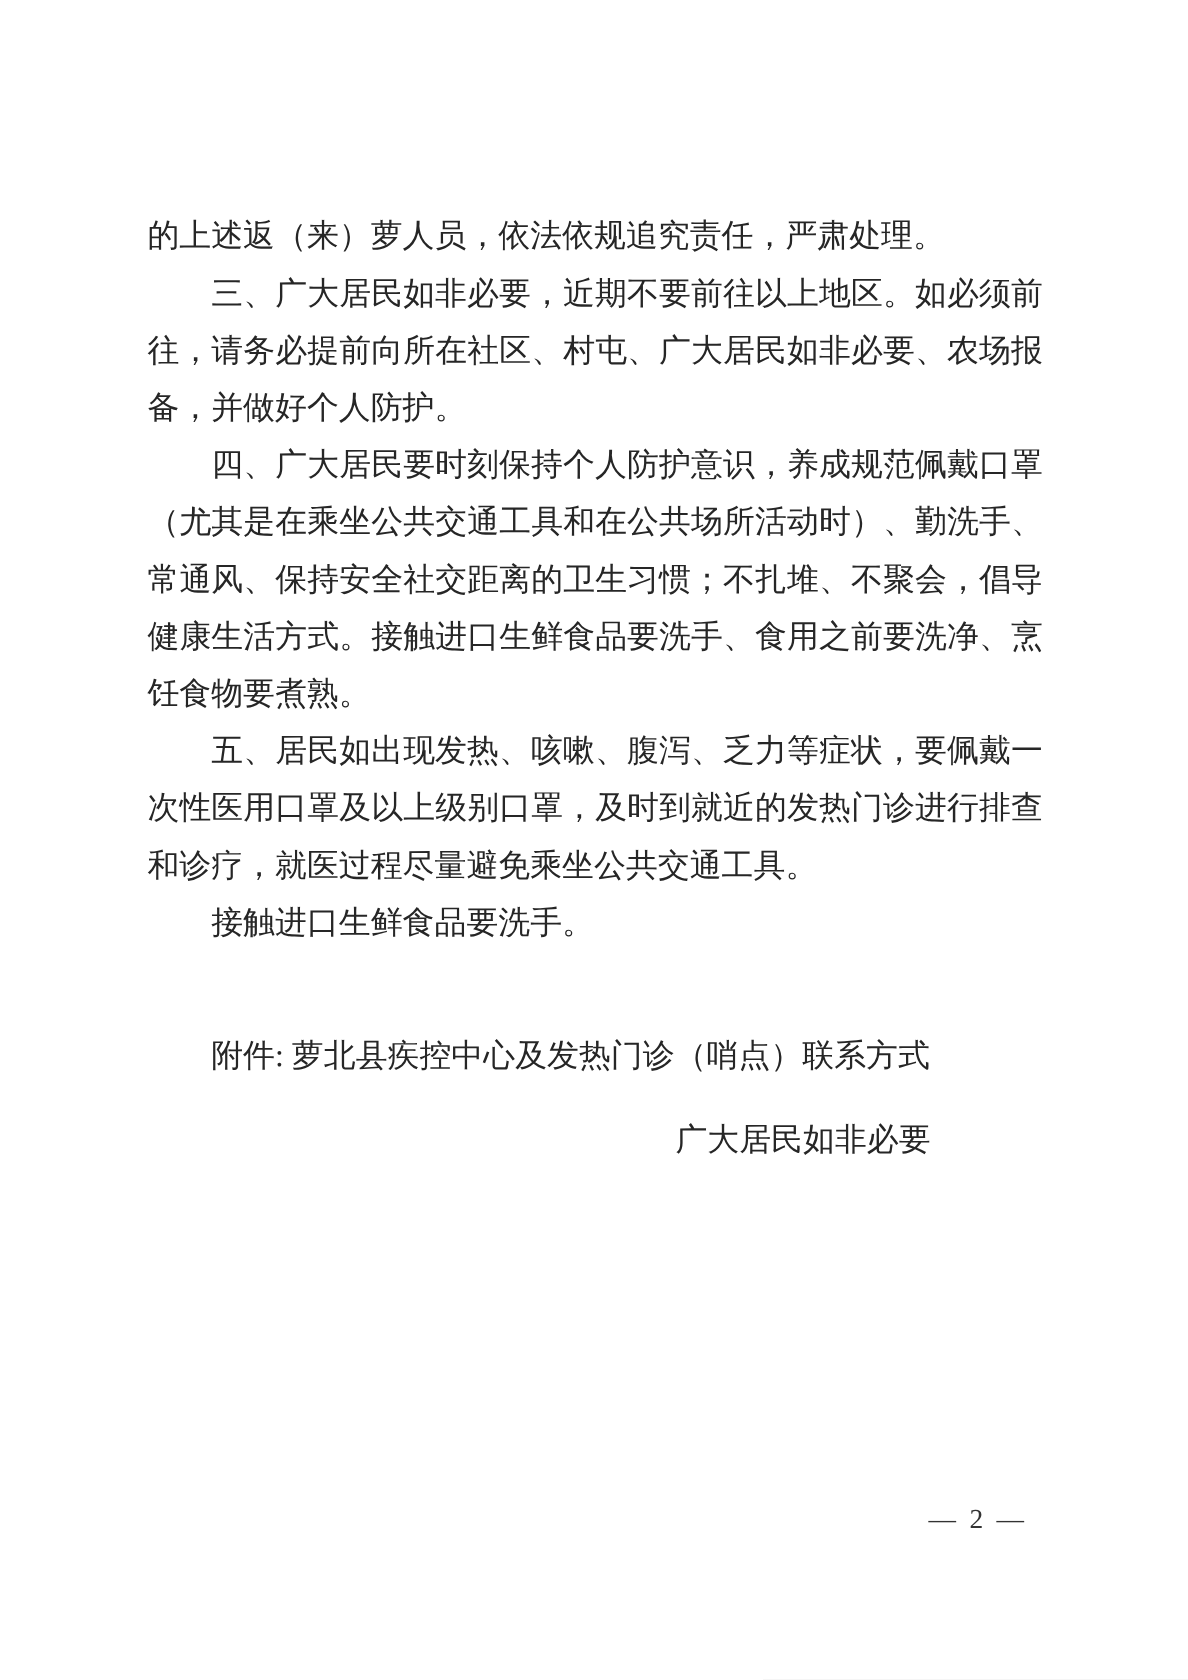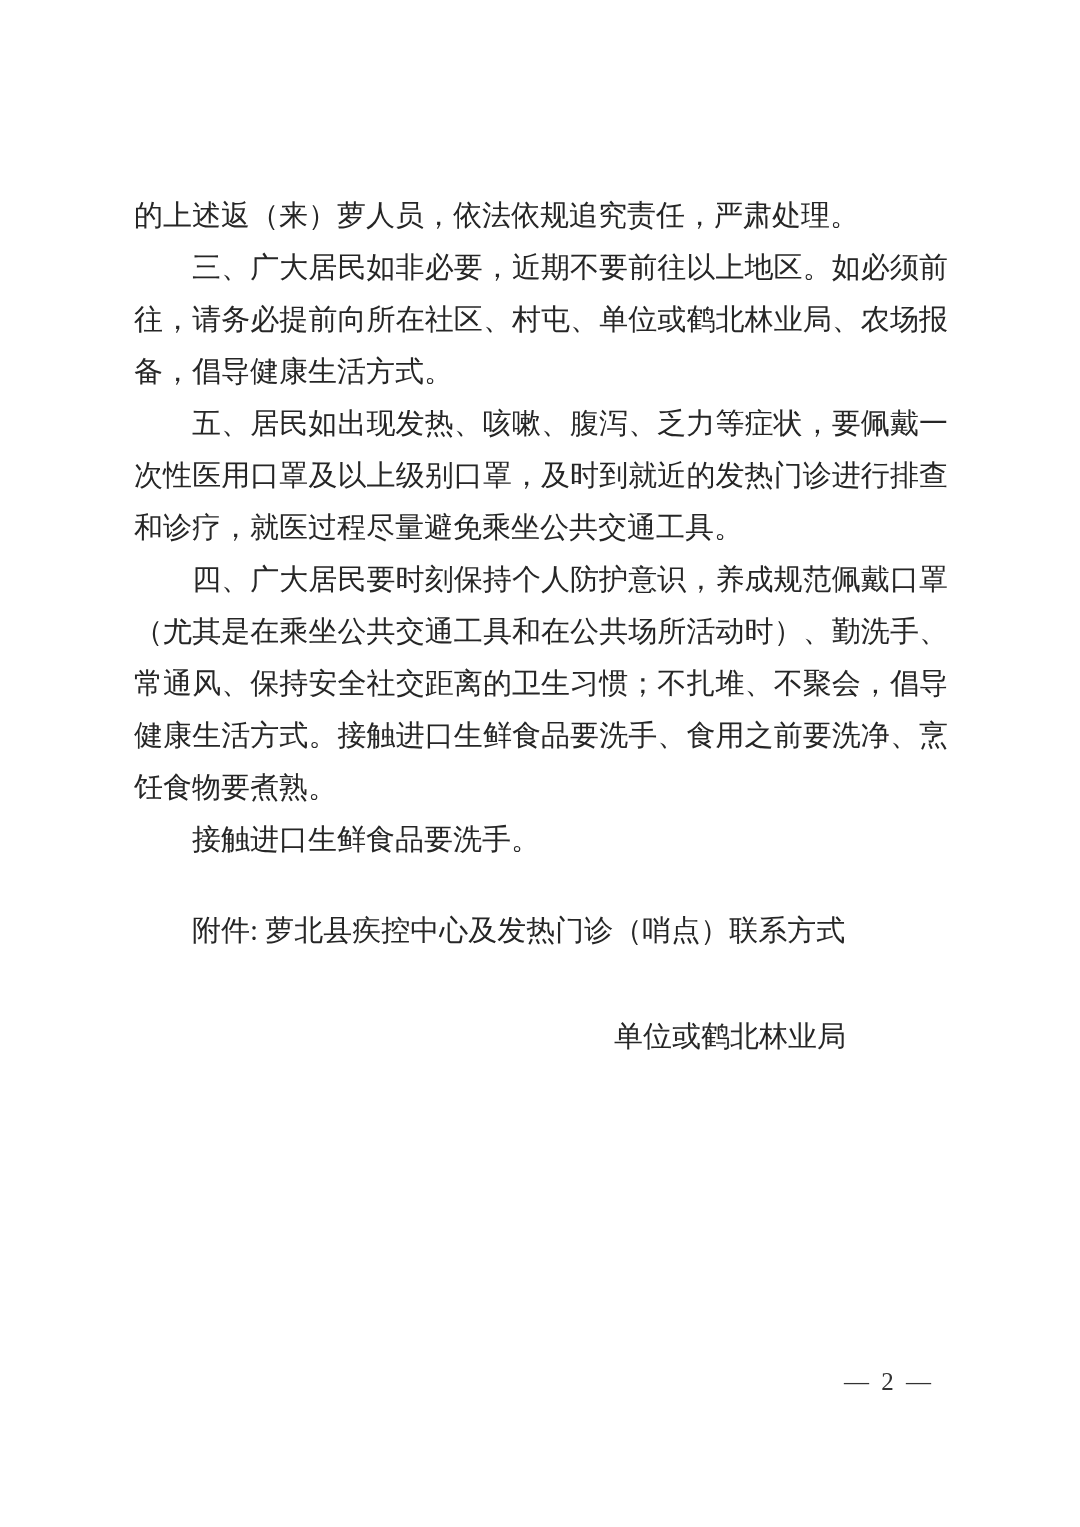--- a/index.html
+++ b/index.html
@@ -31,21 +31,21 @@
     margin: 0;
     padding: 0;
     text-indent: 2em;
   }
   .para.continuation {
     text-indent: 0;
   }
   .attachment {
     position: absolute;
     left: 134px;
-    top: 904px;
+    top: 934px;
     width: 814px;
     margin: 0;
     font-size: 29px;
     line-height: 52px;
     text-indent: 2em;
   }
   .signature {
     position: absolute;
     left: 540px;
     top: 1010px;
@@ -63,27 +63,27 @@
     color: #333333;
   }
 </style>
 </head>
 <body>
 
 <div class="page">
 
   <div class="body-text">
       <p class="para continuation">的上述返（来）萝人员，依法依规追究责任，严肃处理。</p>
-      <p class="para">三、广大居民如非必要，近期不要前往以上地区。如必须前往，请务必提前向所在社区、村屯、单位或鹤北林业局、农场报备，倡导健康生活方式。</p>
+      <p class="para">三、广大居民如非必要，近期不要前往以上地区。如必须前往，请务必提前向所在社区、村屯、广大居民如非必要、农场报备，并做好个人防护。</p>
+      <p class="para">四、广大居民要时刻保持个人防护意识，养成规范佩戴口罩（尤其是在乘坐公共交通工具和在公共场所活动时）、勤洗手、常通风、保持安全社交距离的卫生习惯；不扎堆、不聚会，倡导健康生活方式。接触进口生鲜食品要洗手、食用之前要洗净、烹饪食物要煮熟。</p>
       <p class="para">五、居民如出现发热、咳嗽、腹泻、乏力等症状，要佩戴一次性医用口罩及以上级别口罩，及时到就近的发热门诊进行排查和诊疗，就医过程尽量避免乘坐公共交通工具。</p>
-      <p class="para">四、广大居民要时刻保持个人防护意识，养成规范佩戴口罩（尤其是在乘坐公共交通工具和在公共场所活动时）、勤洗手、常通风、保持安全社交距离的卫生习惯；不扎堆、不聚会，倡导健康生活方式。接触进口生鲜食品要洗手、食用之前要洗净、烹饪食物要煮熟。</p>
       <p class="para">接触进口生鲜食品要洗手。</p>
     </div>
 
   <p class="attachment">附件: 萝北县疾控中心及发热门诊（哨点）联系方式</p>
 
   <div class="signature">
-    <div>单位或鹤北林业局</div>
+    <div>广大居民如非必要</div>
   </div>
 
   <div class="page-number">— 2 —</div>
 
 </div>
 
 </body></html>

